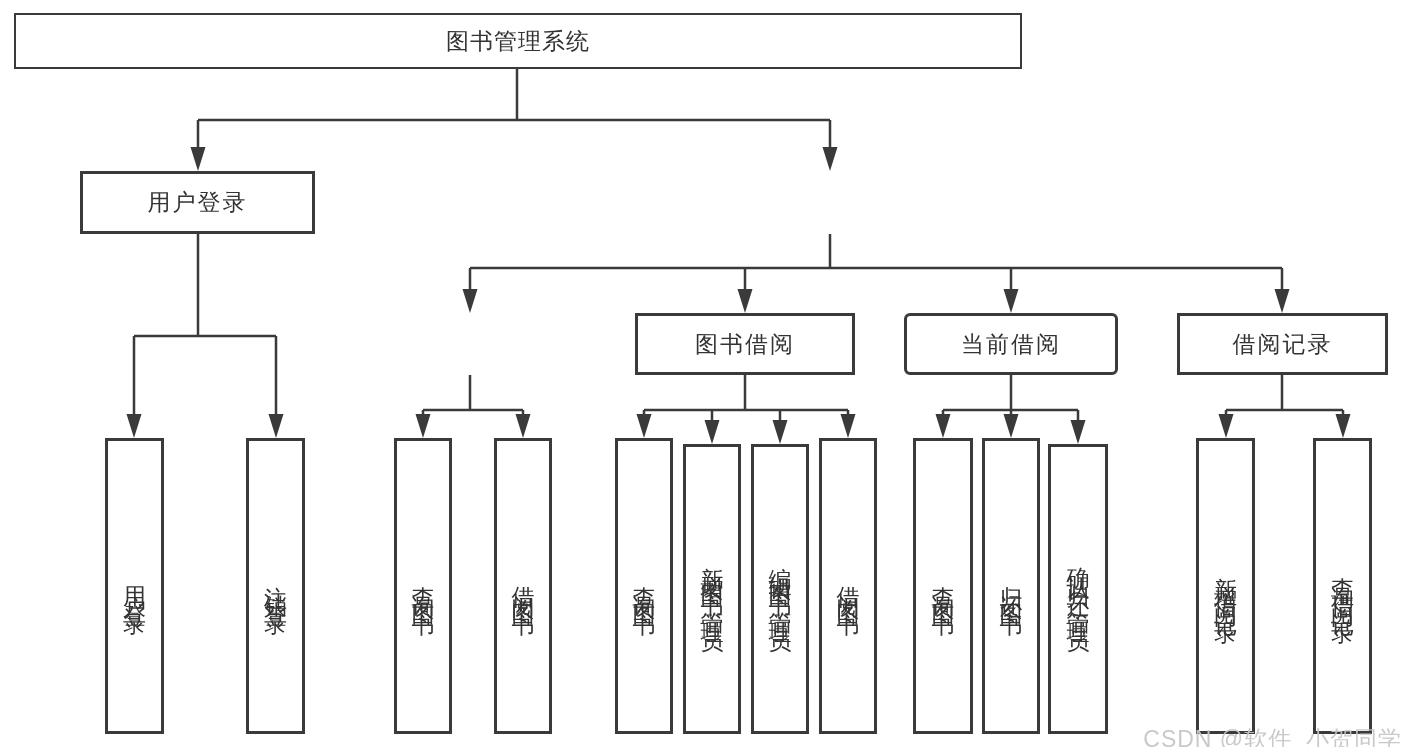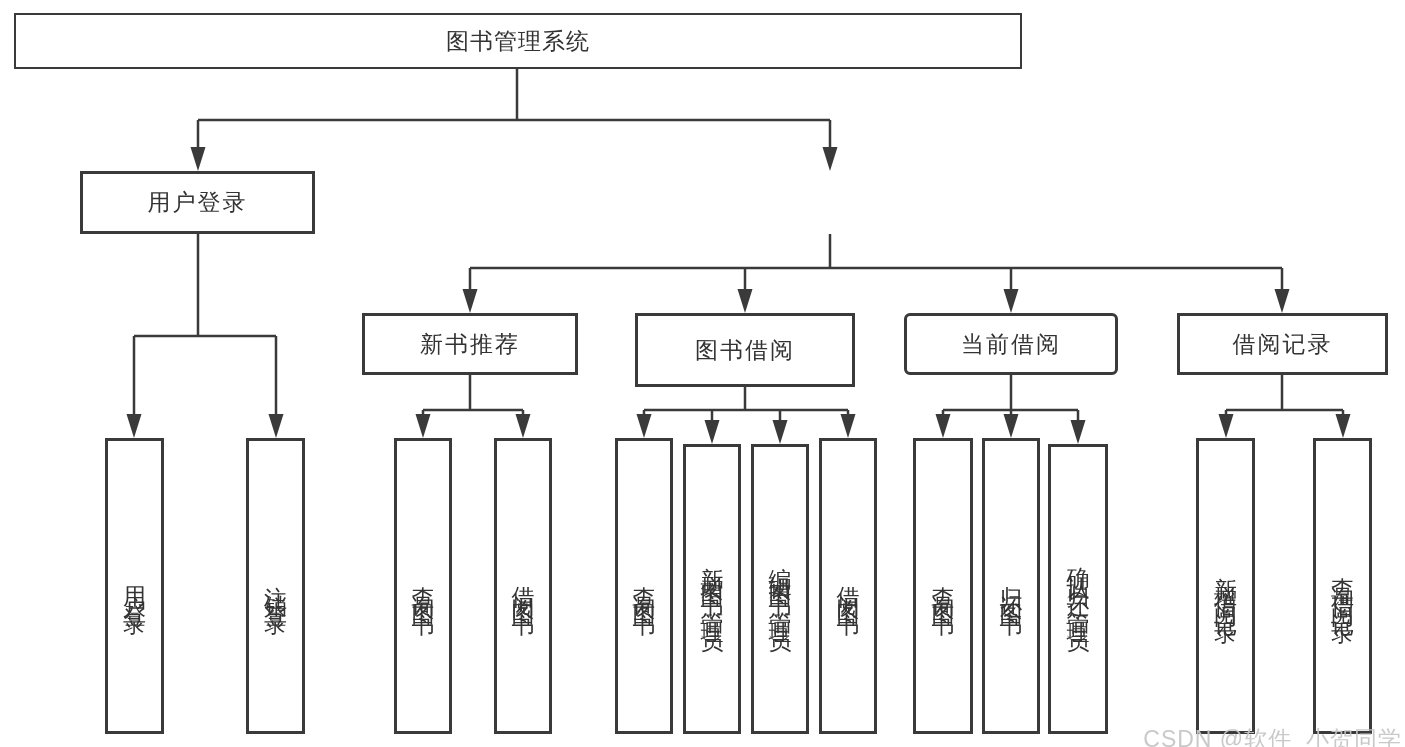--- a/index.html
+++ b/index.html
@@ -88,24 +88,21 @@
   </svg>
 
   <div class="box root" style="left:14px; top:13px; width:1008px; height:56px;">
     <span class="h-label">图书管理系统</span>
   </div>
 
   <div class="box" style="left:80px; top:171px; width:235px; height:63px;">
     <span class="h-label">用户登录</span>
   </div>
 
-  <div class="box" style="left:362px; top:313px; width:216px; height:62px;">
-    <span class="h-label">新书推荐</span>
-  </div>
-  <div class="box" style="left:635px; top:313px; width:220px; height:74px;text-align:center;">
+  <div class="box" style="left:635px; top:313px; width:220px; height:62px;text-align:center;">
     <span class="h-label">图书借阅</span>
   </div>
   <div class="box" style="left:904px; top:313px; width:214px; height:62px;border-radius:6px;">
     <span class="h-label">当前借阅</span>
   </div>
   <div class="box" style="left:1177px; top:313px; width:211px; height:62px;">
     <span class="h-label">借阅记录</span>
   </div>
 
   <div class="box" style="left:105px; top:438px; width:59px; height:296px;">

